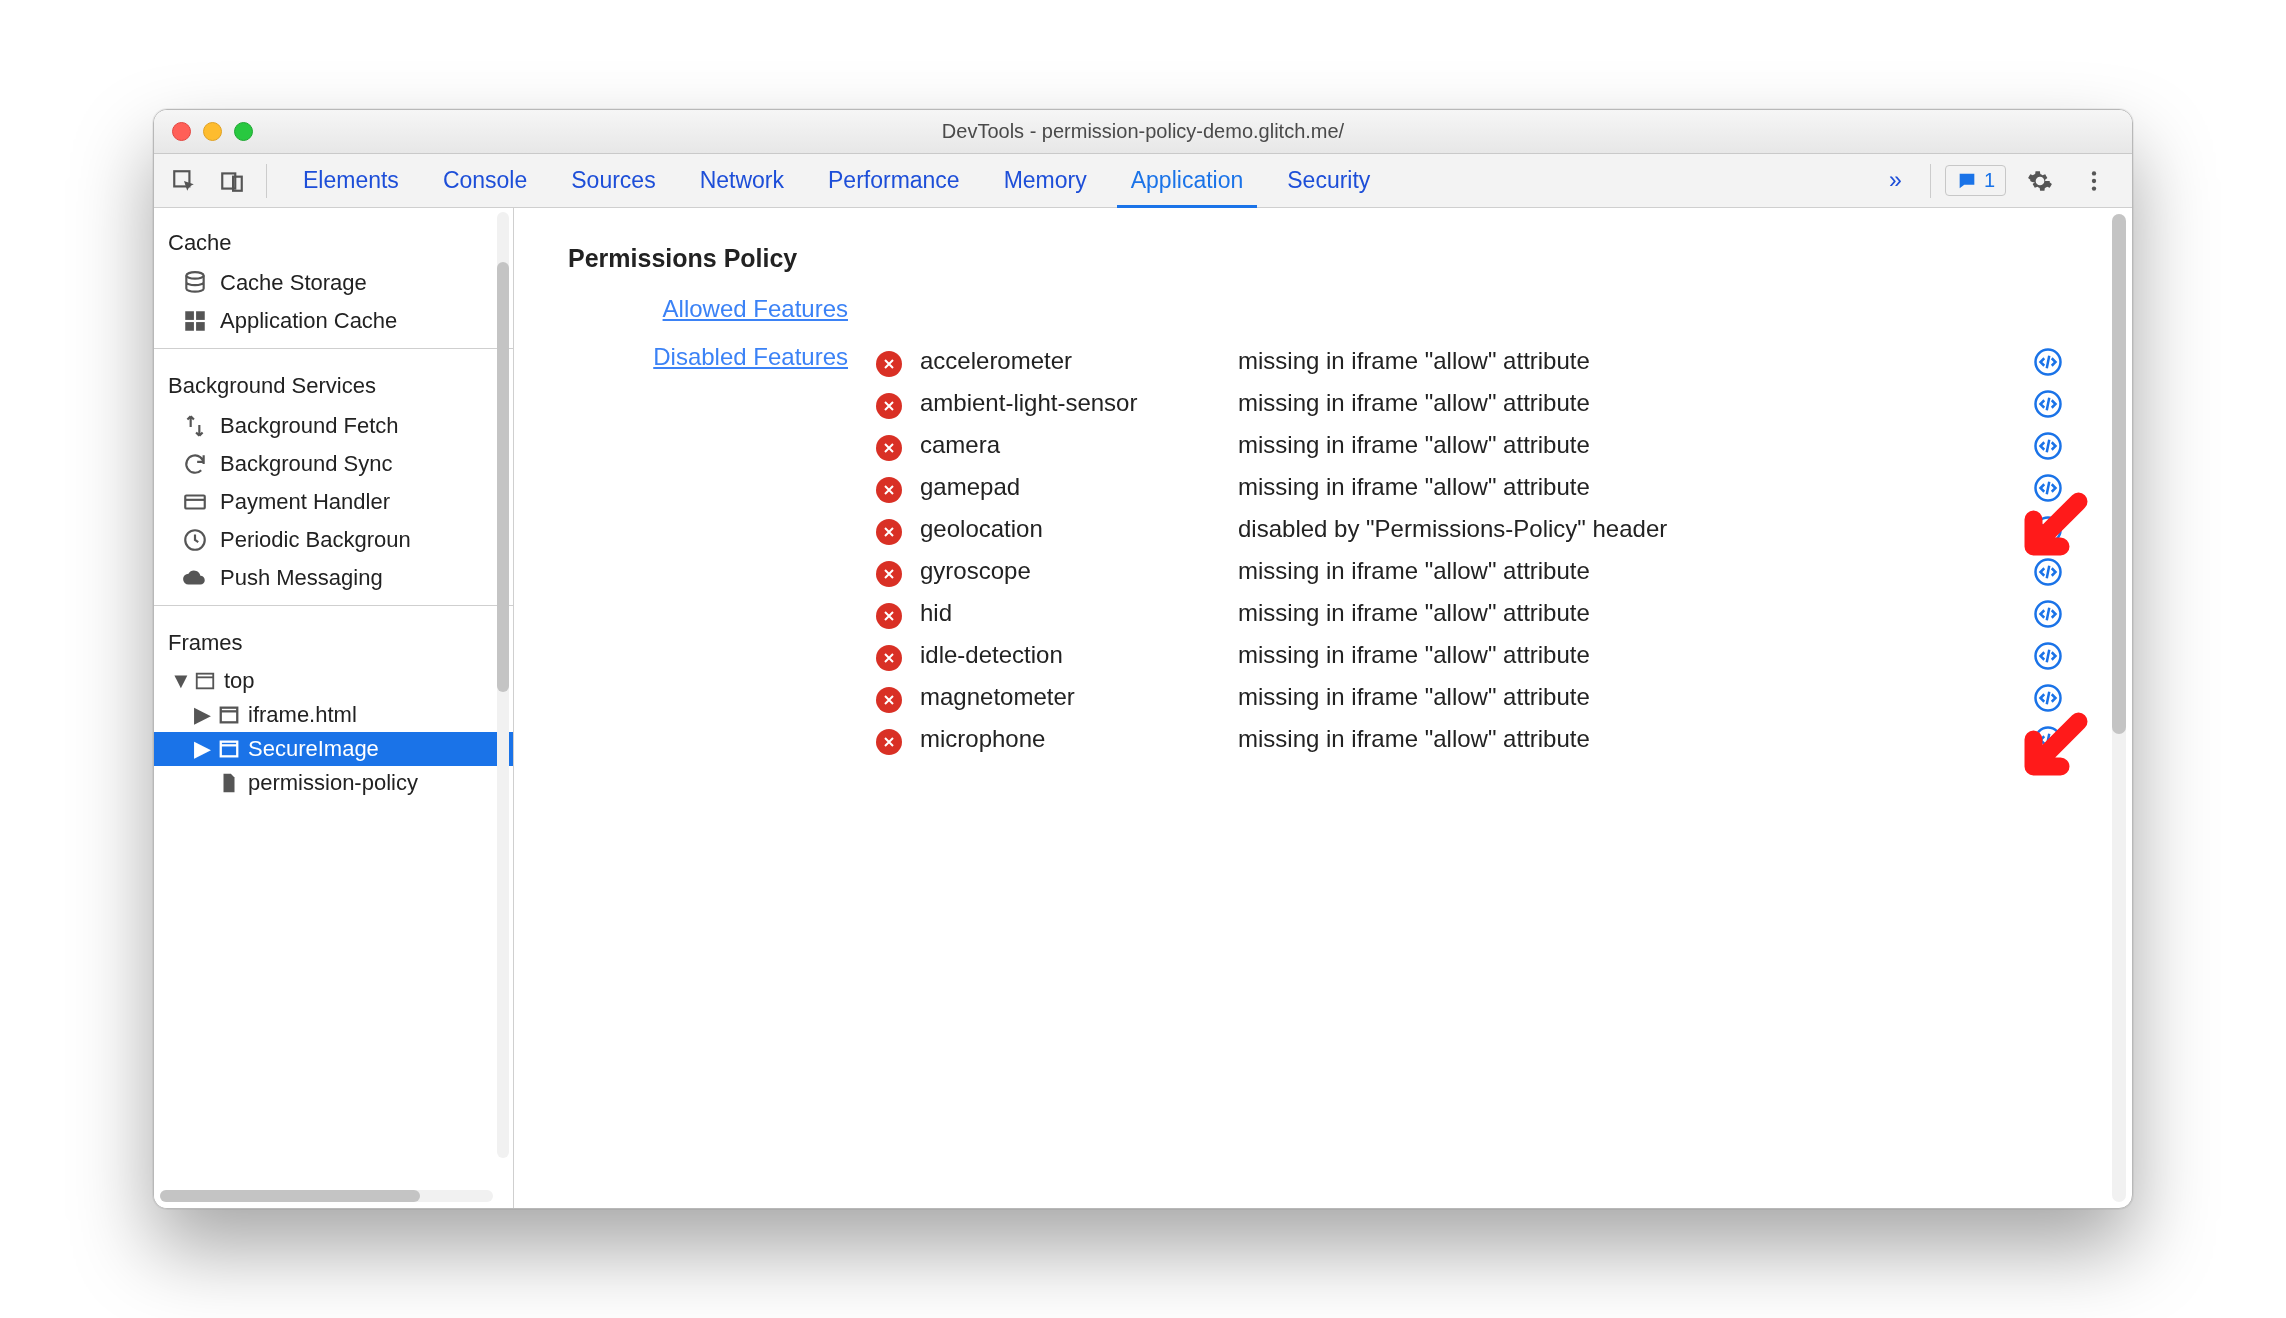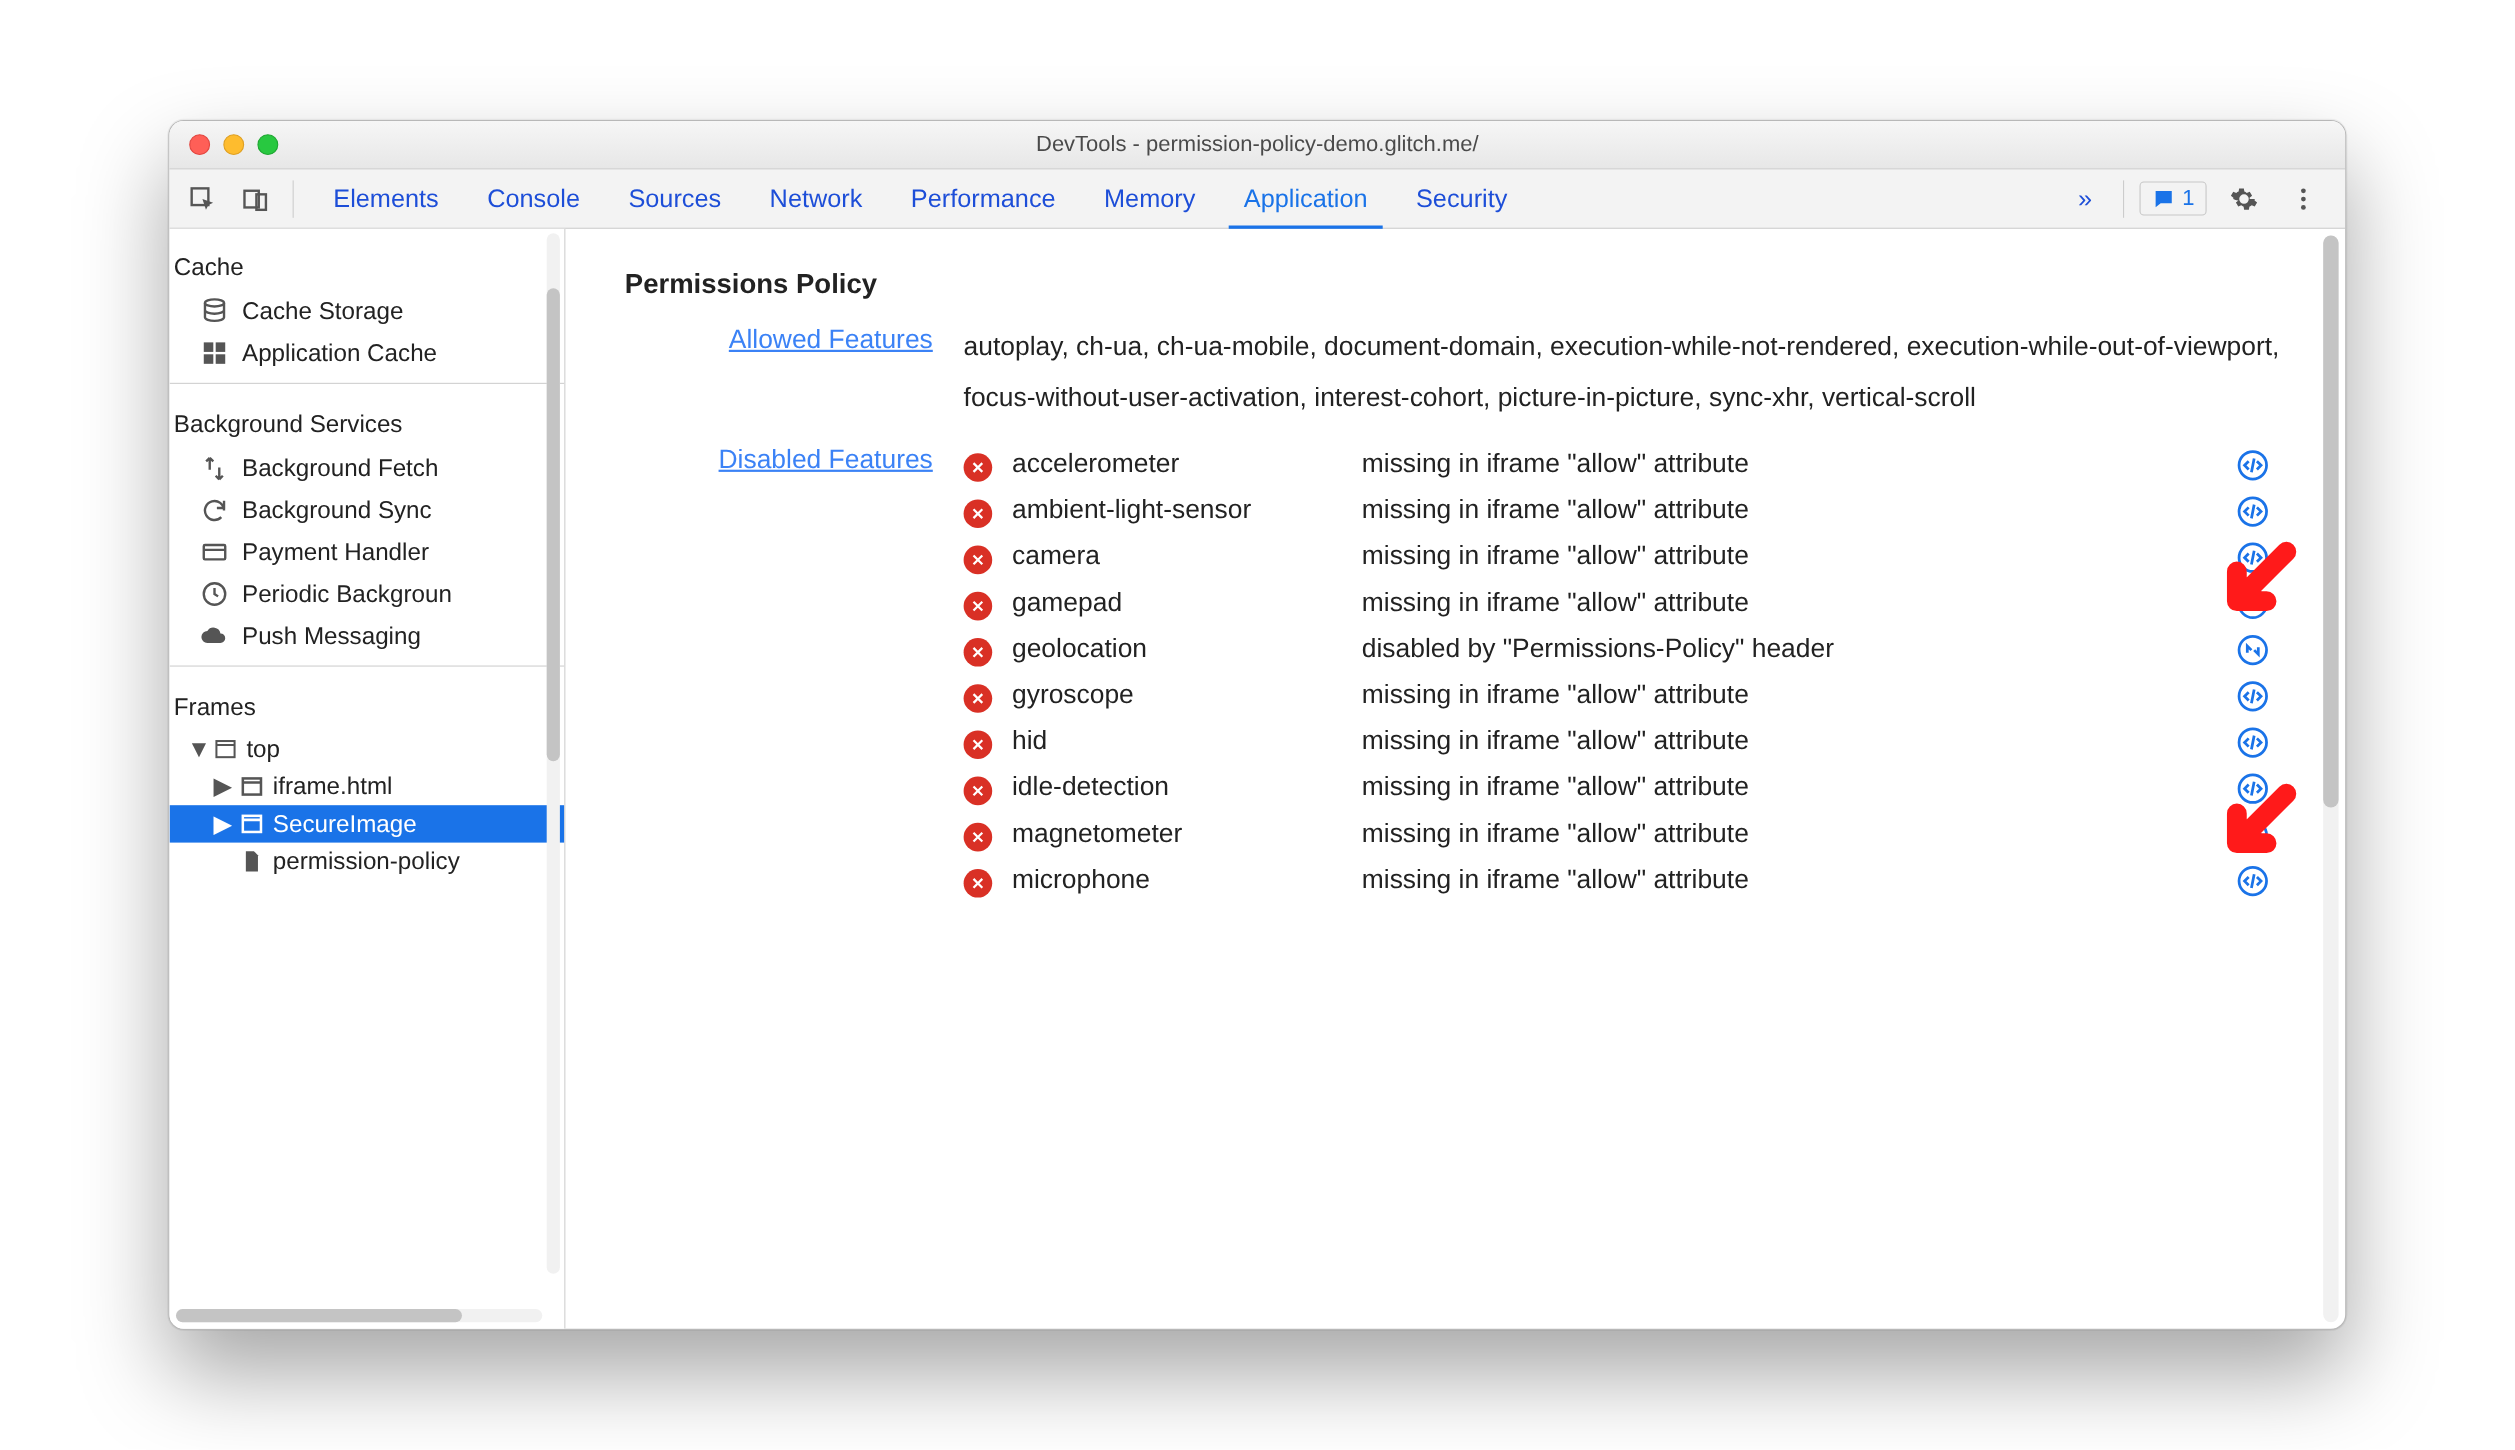--- a/index.html
+++ b/index.html
@@ -52,21 +52,21 @@
   .issue-badge { display:flex;align-items:center;gap:6px;border:1px solid #c7c7c7;border-radius:4px;padding:3px 10px;color:#1a73e8;font-size:20px;}
   .issue-badge svg{width:22px;height:22px;}
   .body { flex:1; display:flex; min-height:0;}
   
   .sidebar { width:360px; border-right:1px solid #cfcfcf; background:#fff; overflow:hidden; position:relative; font-size:22px; color:#222;}
   .sb-scroll{position:absolute;right:4px;top:4px;bottom:50px;width:12px;background:#f1f1f1;border-radius:6px;display:flex;align-items:flex-start;}
   .sb-thumb{margin-top:50px;width:100%;height:430px;background:#c4c4c4;border-radius:6px;}
   .sb-hscroll{position:absolute;left:6px;right:20px;bottom:6px;height:12px;background:#f1f1f1;border-radius:6px;}
   .sb-hthumb{width:260px;height:100%;background:#c4c4c4;border-radius:6px;}
   .sb-content{padding:6px 0 20px 0;}
-  .sb-section-title{font-size:22px;color:#222;padding:16px 14px 8px 4px;}
+  .sb-section-title{font-size:22px;color:#222;padding:16px 14px 8px 14px;}
   .sb-item{display:flex;align-items:center;gap:12px;padding:6px 14px 6px 28px; white-space:nowrap; overflow:hidden;}
   .sb-item .icn{width:26px;display:flex;justify-content:center;color:#555;}
   .sb-tree-row{display:flex;align-items:center;gap:8px;padding:4px 10px 4px 16px;white-space:nowrap;}
   .sb-tree-row .caret{width:16px;color:#555;}
   .sb-tree-row .ficn{width:22px;display:flex;justify-content:center;color:#555;}
   .sb-tree-row.sel{background:#1a73e8;color:#fff;}
   .sb-tree-row.sel .ficn,.sb-tree-row.sel .caret{color:#fff;}
   .group-divider{height:1px;background:#cfcfcf;margin:8px 0;}
   
   .main { flex:1; overflow:hidden; position:relative; font-size:24px; color:#222;}
@@ -271,21 +271,20 @@
         <div class="sb-hscroll">
             <div class="sb-hthumb"></div>
           </div>
       </div>
 
       <div class="main">
         <div class="main-inner">
           <div class="section-title">Permissions Policy</div>
           <div class="kv-row">
             <div class="kv-label">Allowed Features</div>
-            <div class="kv-val">autoplay, ch-ua, ch-ua-mobile, document-domain, execution-while-not-rendered, execution-while-out-of-viewport, focus-without-user-activation, interest-cohort, picture-in-picture, sync-xhr, vertical-scroll</div>
           </div>
           <div class="kv-row">
             <div class="kv-label">Disabled Features</div>
             <div class="feat-table" id="feat-table">
                 <div class="feat-row">
                   <span class="xcircle">
                     <svg viewBox="0 0 24 24" stroke="#fff" stroke-width="3" fill="none">
                       <path d="M6 6l12 12M18 6L6 18"></path>
                     </svg>
                   </span>

